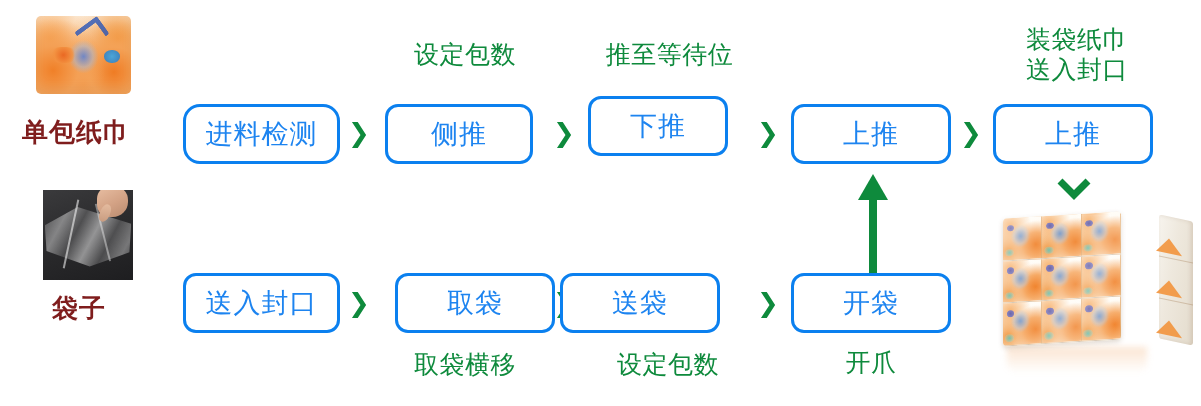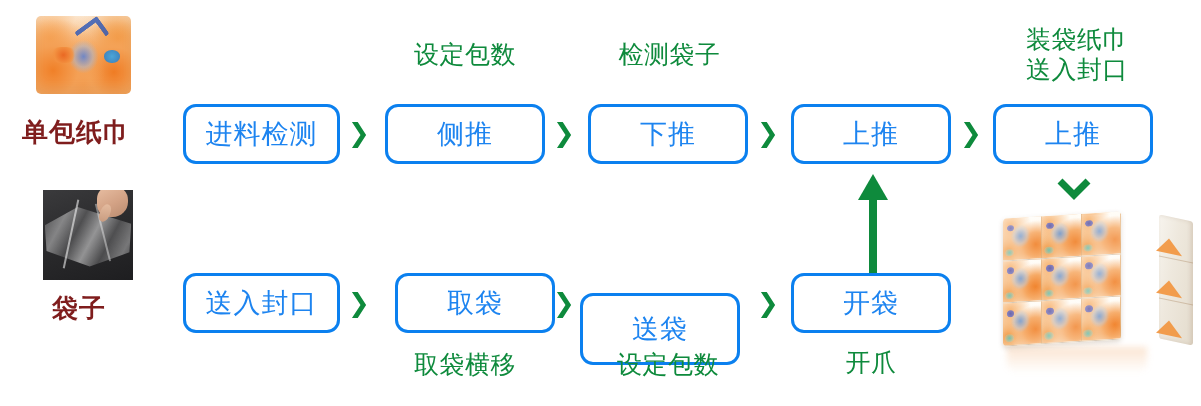--- a/index.html
+++ b/index.html
@@ -275,31 +275,31 @@
     <div class="pack-single">
       <div class="swoosh"></div>
       <div class="brandmark"></div>
       <div class="blue-dot"></div>
     </div>
   </div>
 
   <div class="row-label" style="left:22px; top:119px;">单包纸巾</div>
 
   <div class="caption" style="left:390px; top:40px; width:150px;">设定包数</div>
-  <div class="caption" style="left:577px; top:40px; width:185px;">检测袋子</div>
+  <div class="caption" style="left:577px; top:40px; width:185px;">推至等待位</div>
   <div class="caption" style="left:993px; top:25px; width:168px;">装袋纸巾
 送入封口</div>
 
-  <div class="step-box" style="left:183px; top:104px; width:157px; height:60px;">进料检测</div>
+  <div class="step-box" style="left:183px; top:104px; width:157px; height:60px;border-radius:17px;">进料检测</div>
   <div class="chevron" style="left:348px; top:120px;">❯</div>
 
-  <div class="step-box" style="left:385px; top:104px; width:160px; height:60px;">侧推</div>
+  <div class="step-box" style="left:385px; top:104px; width:148px; height:60px;">侧推</div>
   <div class="chevron" style="left:553px; top:120px;">❯</div>
 
-  <div class="step-box" style="left:588px; top:104px; width:160px; height:60px;">下推</div>
+  <div class="step-box" style="left:588px; top:96px; width:140px; height:60px;">下推</div>
   <div class="chevron" style="left:757px; top:120px;">❯</div>
 
   <div class="step-box" style="left:791px; top:104px; width:160px; height:60px;">上推</div>
   <div class="chevron" style="left:960px; top:120px;">❯</div>
 
   <div class="step-box" style="left:993px; top:104px; width:160px; height:60px;">上推</div>
 
   <div class="down-chevron" style="left:1057px; top:178px;">
     <svg width="34" height="22" viewBox="0 0 34 22" aria-hidden="true">
       <path d="M3 3 L17 17 L31 3" fill="none" stroke="#0e8a3c" stroke-width="7" stroke-linecap="butt" stroke-linejoin="miter"></path>
@@ -324,21 +324,21 @@
   </div>
 
   <div class="row-label" style="left:52px; top:295px;">袋子</div>
 
   <div class="step-box" style="left:183px; top:273px; width:157px; height:60px;">送入封口</div>
   <div class="chevron" style="left:348px; top:290px;">❯</div>
 
   <div class="step-box" style="left:383px; top:273px; width:160px; height:60px;margin-left:12px;">取袋</div>
   <div class="chevron" style="left:553px; top:290px;">❯</div>
 
-  <div class="step-box" style="left:580px; top:273px; width:160px; height:72px;margin-top:20px;">送袋</div>
+  <div class="step-box" style="left:560px; top:273px; width:160px; height:60px;">送袋</div>
   <div class="chevron" style="left:757px; top:290px;">❯</div>
 
   <div class="step-box" style="left:791px; top:273px; width:160px; height:60px;">开袋</div>
 
   <div class="caption" style="left:390px; top:350px; width:150px;">取袋横移</div>
   <div class="caption" style="left:593px; top:350px; width:150px;">设定包数</div>
   <div class="caption" style="left:796px; top:350px; width:150px;font-family:Liberation Mono, monospace;">开爪</div>
 
   <div class="bundle-wrap" style="left:1003px; top:215px; width:160px; height:170px;">
     <div class="bundle">

